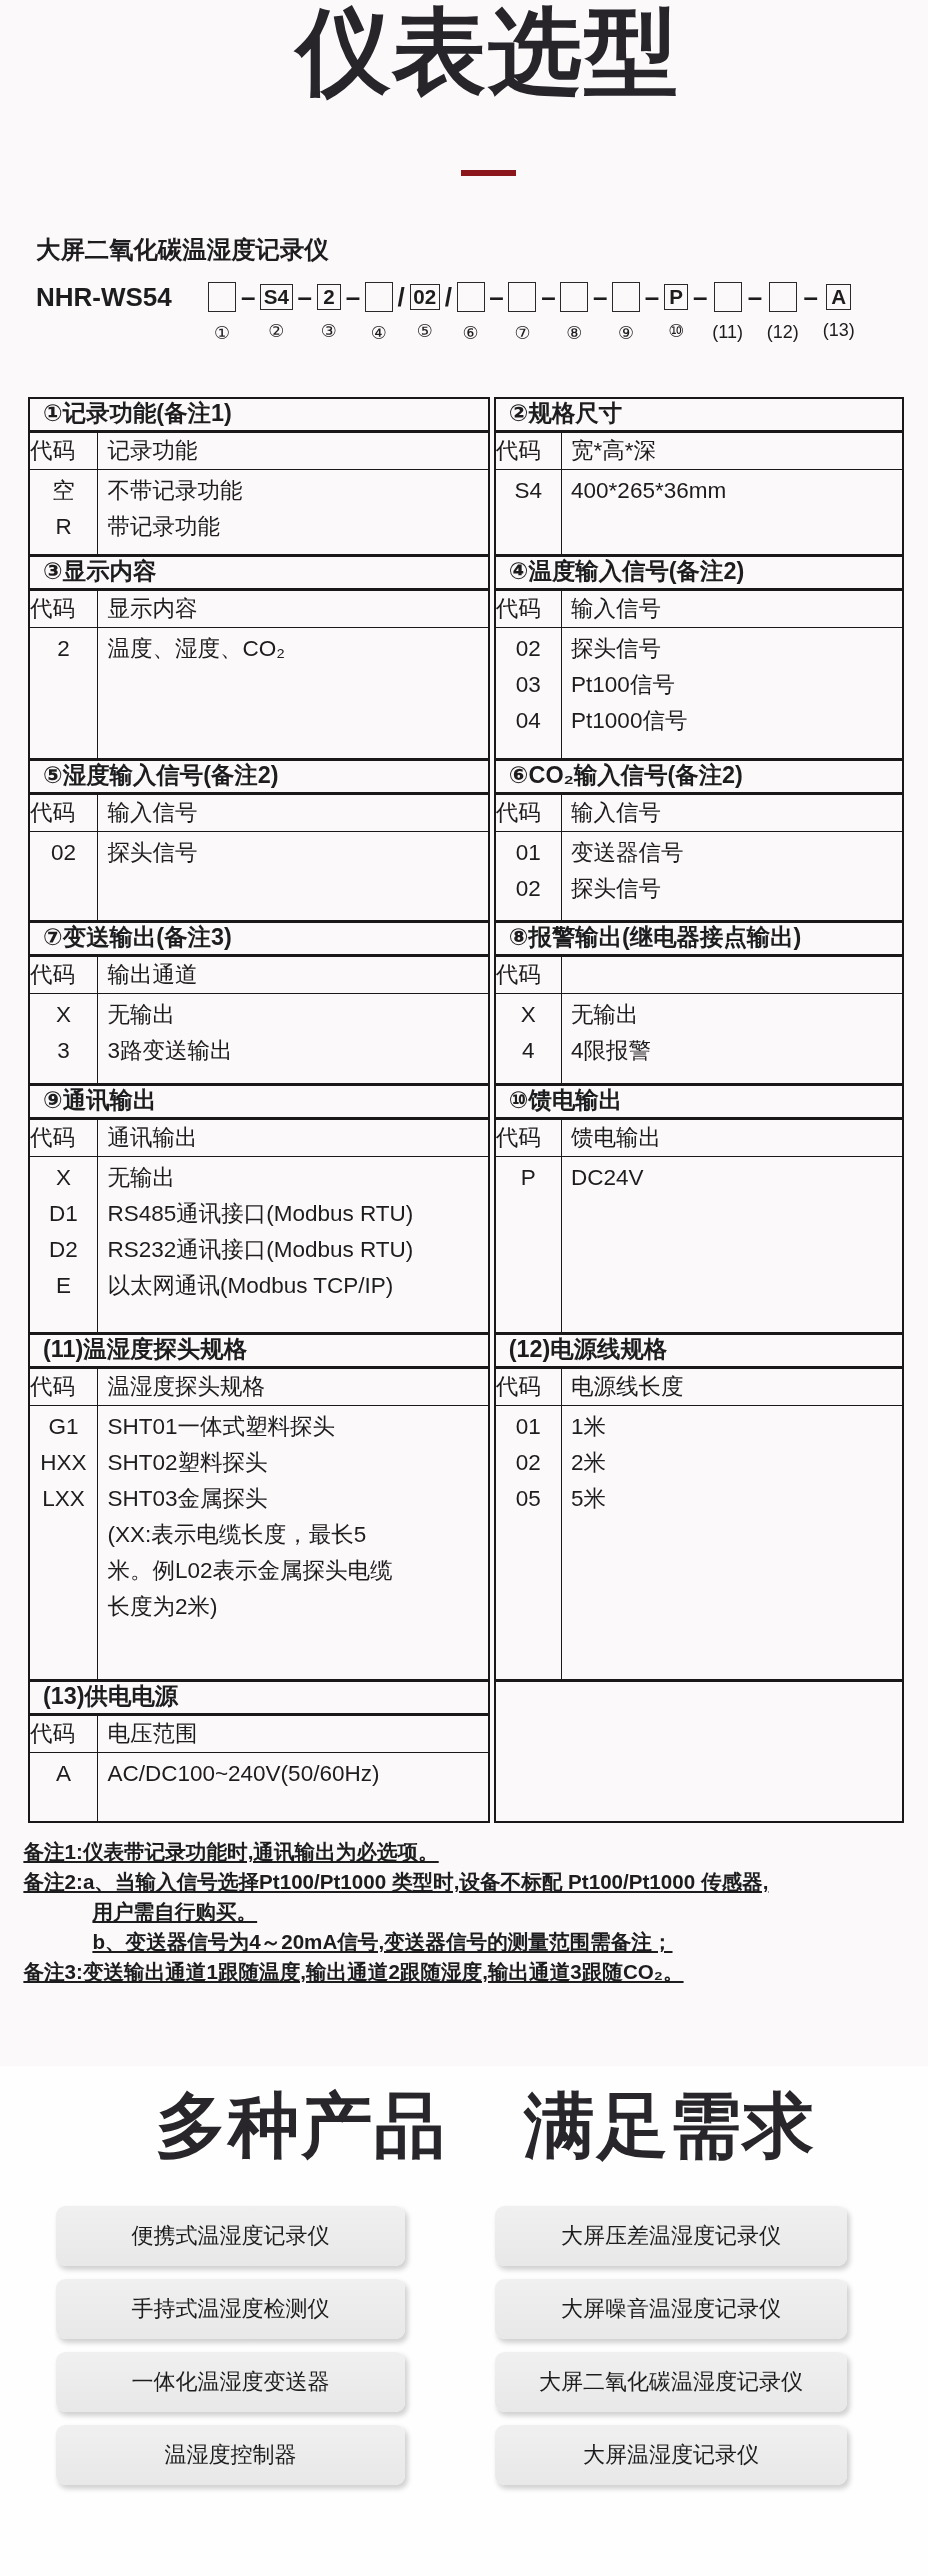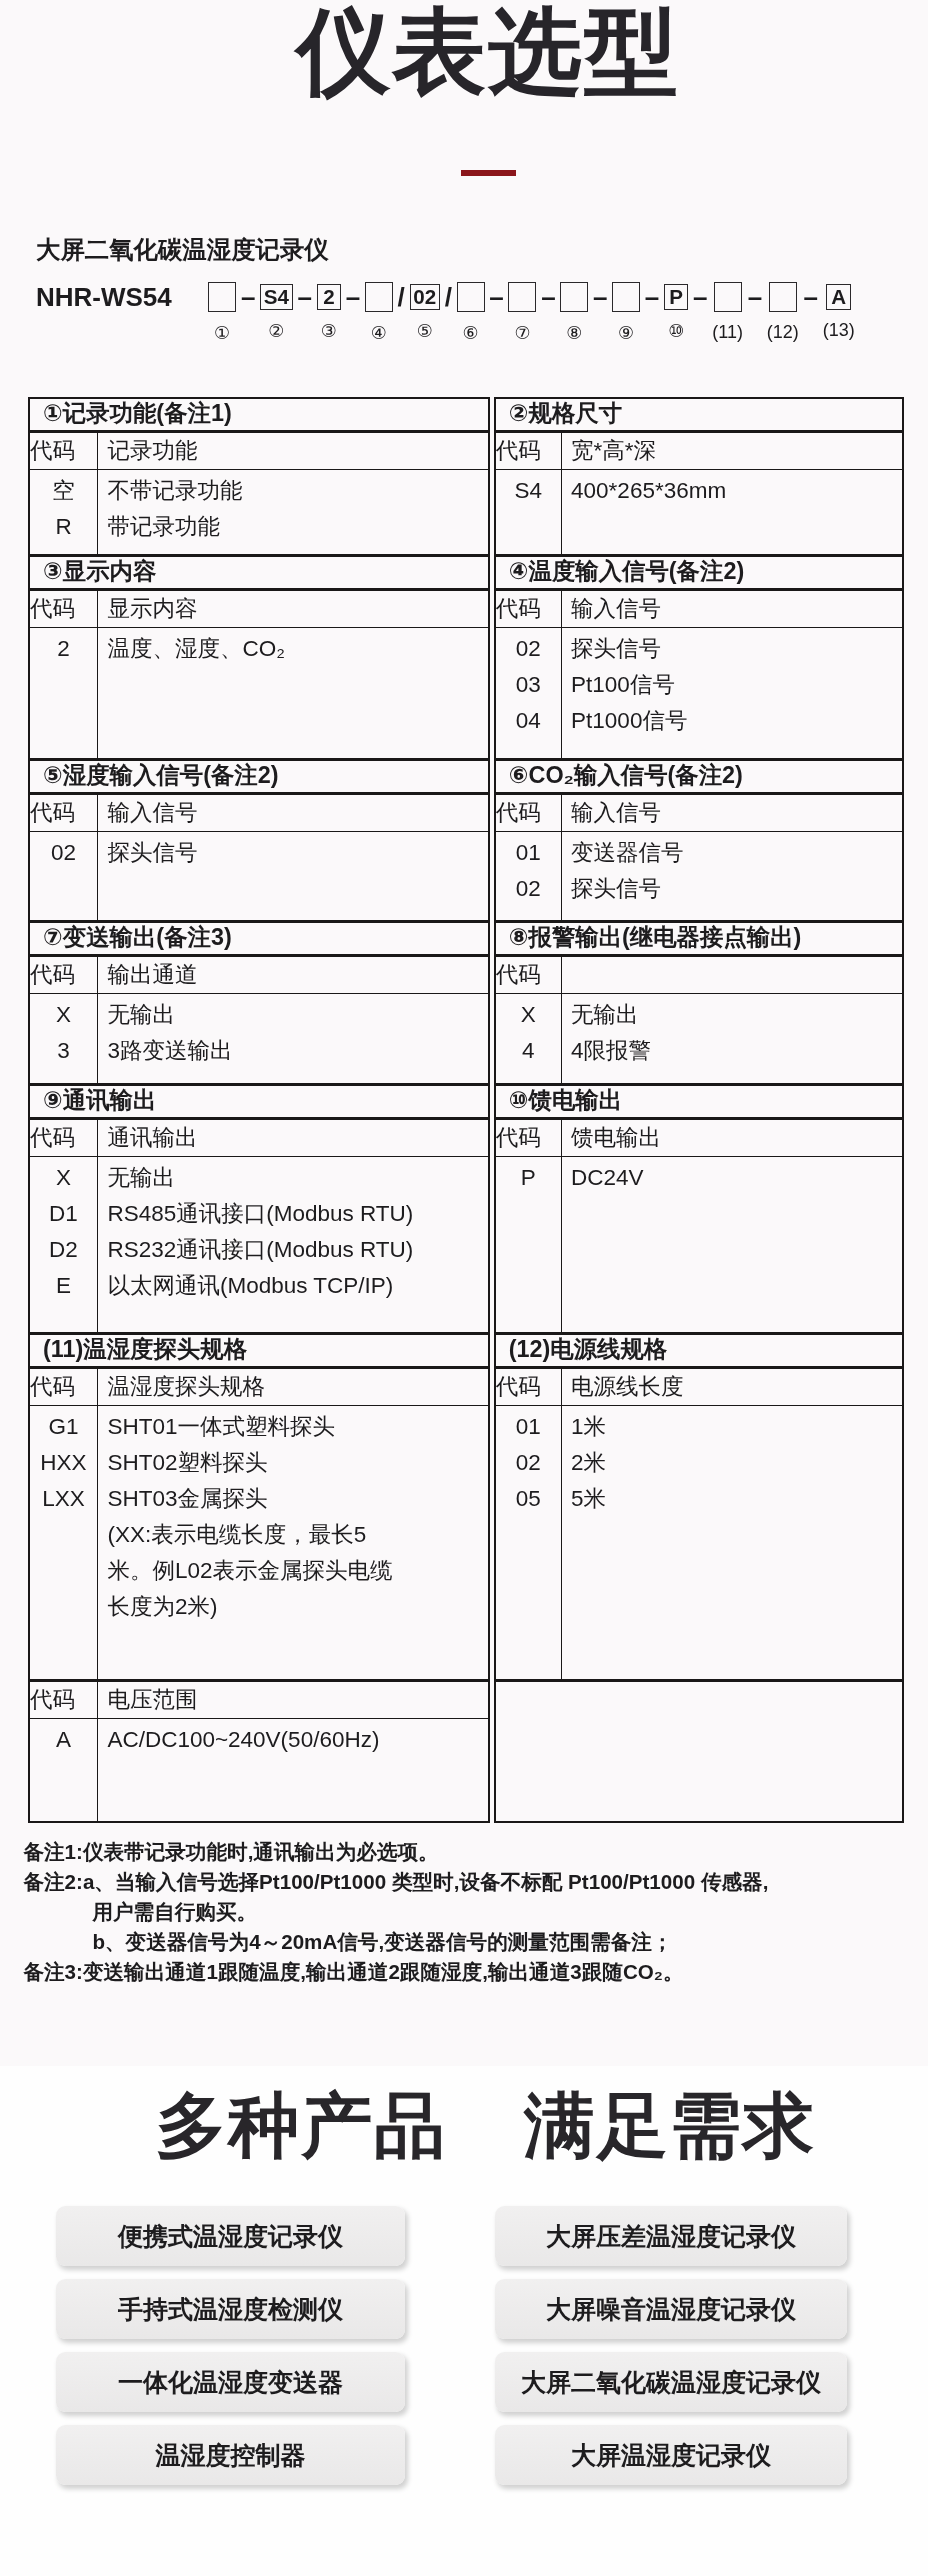--- a/index.html
+++ b/index.html
@@ -39,33 +39,33 @@
   .sub-code { width:68px; border-right:1.9px solid #1a1818; text-align:left; line-height:35px; }
   .sub-desc { flex:1; padding-left:9.4px; line-height:35px; white-space:nowrap; }
   .sec-body { flex:1; display:flex; font-size:22.5px; font-weight:500; min-height:0; }
   .body-codes { width:68px; border-right:1.9px solid #1a1818; padding-top:2.8px; }
   .body-descs { flex:1; padding-left:9.4px; padding-top:2.8px; }
   .tcol-right .sub-code, .tcol-right .body-codes { width:66px; }
   .code-cell { line-height:36px; text-align:center; white-space:pre-line; }
   .desc-cell { line-height:36px; white-space:pre-line; }
 
   
-  .notes { position:absolute; top:1837px; left:23.4px; width:891px; font-size:20.6px; font-weight:600; }
+  .notes { position:absolute; top:1837px; left:23.4px; width:891px; font-size:20.6px; font-weight:600;text-decoration:underline; }
   .note-line { line-height:30px; white-space:nowrap; }
   .note-indent { padding-left:69px; }
 
   
   .bottom { position:absolute; top:2066px; left:0; width:928px; height:510px; background:#fefefe;padding-left:43px; }
   .bottom-heading { margin-top:13px; display:flex; justify-content:center; gap:77px;
                     font-size:71px; font-weight:900; letter-spacing:1.9px; color:#28262a; }
   .plist { position:absolute; top:140px; display:flex; flex-direction:column; gap:13px; }
   .plist-left  { left:56px;  width:349px; }
   .plist-right { left:495px; width:352px; }
   .pbtn { height:60px; display:flex; align-items:center; justify-content:center;
-          font-size:25px; font-weight:700; color:#1d1c1e;
+          font-size:22px; font-weight:400; color:#1d1c1e;
           background:linear-gradient(180deg,#f1f0f0,#e9e8e8);
           border-radius:9.4px; box-shadow:2.8px 3.7px 5.6px rgba(0,0,0,0.18); cursor:pointer; }
 </style>
 </head>
 <body>
 
 <div class="page">
 
   <div class="title">仪表选型</div>
   <div class="accent-dash"></div>
@@ -252,20 +252,21 @@
               <div class="desc-cell">SHT02塑料探头</div>
               <div class="desc-cell">SHT03金属探头
 (XX:表示电缆长度，最长5
 米。例L02表示金属探头电缆
 长度为2米)</div>
             </div>
         </div>
       </div>
 
       <div class="sec h-b7">
+        <div class="sec-header">(13)供电电源</div>
         <div class="sec-sub">
             <span class="sub-code">代码</span>
             <span class="sub-desc">电压范围</span>
           </div>
         <div class="sec-body">
           <div class="body-codes">
               <div class="code-cell">A</div>
             </div>
           <div class="body-descs">
               <div class="desc-cell">AC/DC100~240V(50/60Hz)</div>

